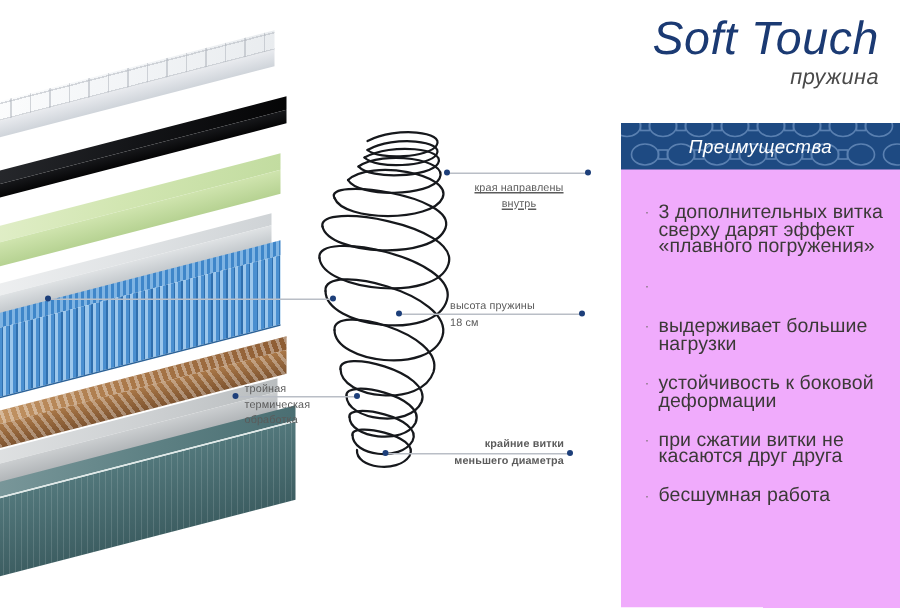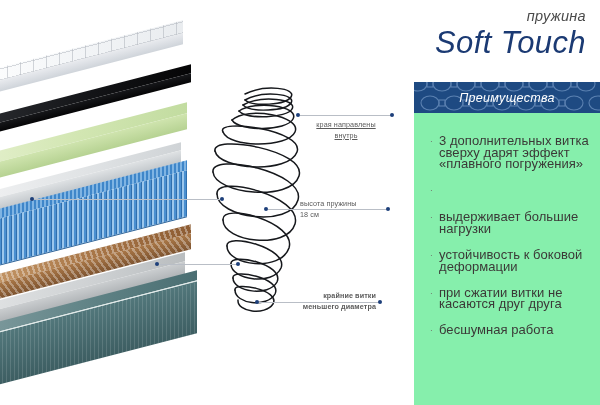--- a/index.html
+++ b/index.html
@@ -135,21 +135,21 @@
   #main-title{
     font-size:31px;font-style:italic;color:#1b3a73;letter-spacing:.4px;
     line-height:36px;font-weight:400;
   }
   #sub-title{
     font-size:14.5px;font-style:italic;color:#4a4a4a;letter-spacing:.3px;
     line-height:18px;margin-top:-1px;
   }
 
   
-  #panel{position:absolute;left:414px;top:82px;width:186px;height:323px;background:#86efac;}
+  #panel{position:absolute;left:414px;top:82px;width:186px;height:323px;background:#f0abfc;}
   #panel-header{
     position:relative;height:31px;width:100%;
     background:#1e4a82;overflow:hidden;
   }
   #panel-header .coils{
     position:absolute;left:-6px;top:-8px;width:200px;height:48px;opacity:.75;
   }
   #panel-title{
     position:absolute;left:0;top:0;width:100%;height:31px;
     display:flex;align-items:center;justify-content:center;
@@ -255,24 +255,29 @@
   </div>
 
   <div class="lead" style="left:150px;top:199px;width:72px;"></div>
   <div class="dot" style="left:220px;top:196.8px;"></div>
   <div class="dot" style="left:30px;top:196.8px;"></div>
   <div class="lead" style="left:34px;top:199px;width:116px;"></div>
 
   <div class="lead" style="left:160px;top:264px;width:78px;"></div>
   <div class="dot" style="left:155px;top:261.8px;"></div>
   <div class="dot" style="left:236px;top:261.8px;"></div>
+  <div class="callout" id="co-thermal">
+    <div class="txt">тройная
+термическая
+обработка</div>
+  </div>
 
   <div id="title-block">
+    <div id="main-title">Soft Touch</div>
     <div id="sub-title">пружина</div>
-    <div id="main-title">Soft Touch</div>
   </div>
 
   <div id="panel">
     <div id="panel-header">
       <svg class="coils" viewBox="0 0 200 48">
         <g fill="none" stroke="#6f93c0" stroke-width="1.1">
           <g id="coilrow">
             <ellipse cx="10" cy="10" rx="9" ry="7"></ellipse>
               <ellipse cx="34" cy="10" rx="9" ry="7"></ellipse>
             <ellipse cx="58" cy="10" rx="9" ry="7"></ellipse>

